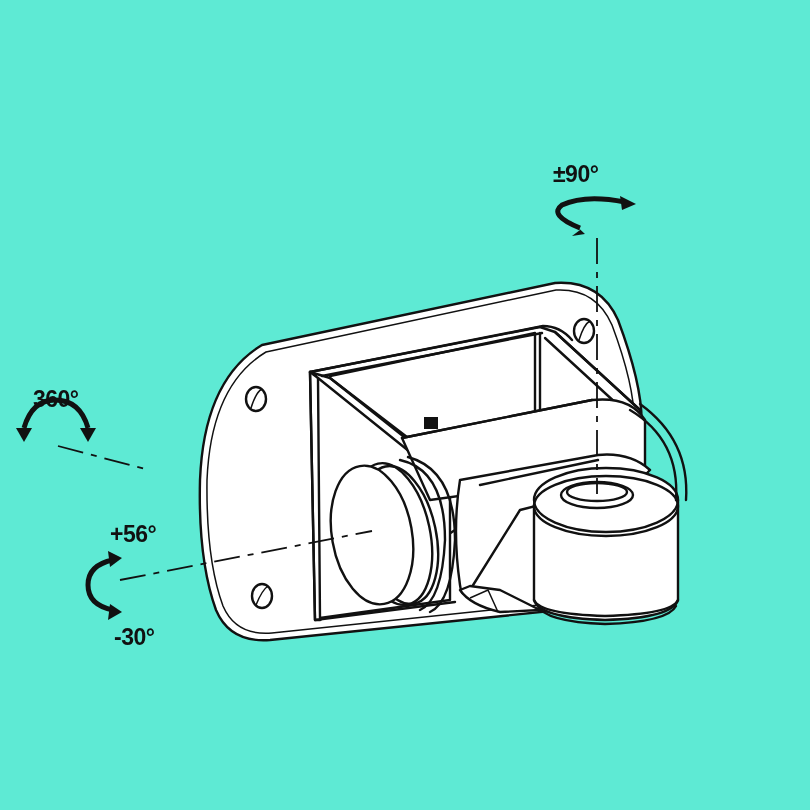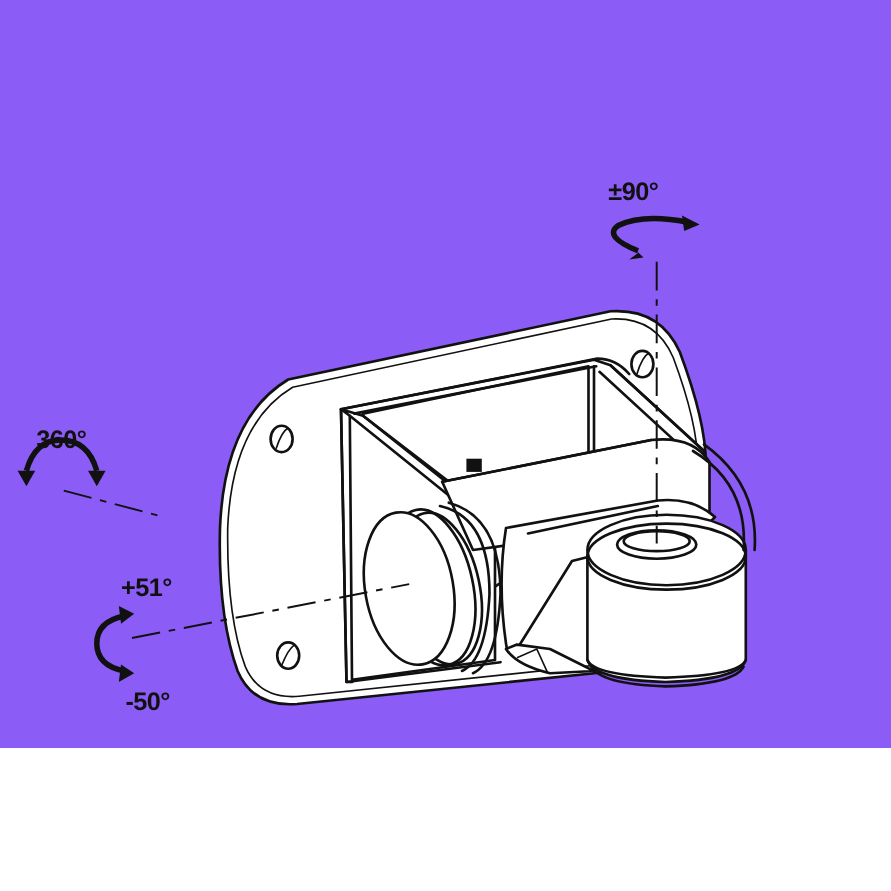--- a/index.html
+++ b/index.html
@@ -1,16 +1,16 @@
 <!DOCTYPE html>
 <html><head>
 <meta charset="utf-8">
 <style>
   html, body { margin: 0; padding: 0; background: #ffffff; }
-  #stage { position: relative; width: 810px; height: 680px; overflow: hidden; background: #8b5cf6; }
+  #stage { position: relative; width: 810px; height: 810px; overflow: hidden; background: #5eead4; }
   svg { position: absolute; left: 0; top: 0; }
   .lbl { position: absolute; font-family: "Liberation Sans", sans-serif; font-weight: bold; font-size: 23px; color: #111; line-height: 1; white-space: nowrap; letter-spacing: -0.5px; }
   .ln { fill: none; stroke: #111; stroke-width: 2.4; stroke-linejoin: round; stroke-linecap: round; }
   .lnf { fill: #fff; stroke: #111; stroke-width: 2.4; stroke-linejoin: round; stroke-linecap: round; }
   .thin { fill: none; stroke: #111; stroke-width: 1.5; }
   .axis { fill: none; stroke: #111; stroke-width: 1.8; stroke-dasharray: 26 8 6 8; }
   .arr { fill: none; stroke: #111; stroke-width: 5; stroke-linecap: butt; }
   .head { fill: #111; }
 </style>
 </head>
@@ -100,15 +100,15 @@
 
     <g>
       <path class="arr" d="M113,560 Q88,565 88,585 Q88,605 113,610"></path>
       <polygon class="head" points="122,558 108,551 110,567"></polygon>
       <polygon class="head" points="122,612 110,604 108,620"></polygon>
     </g>
   </svg>
 
   <div class="lbl" style="left:553px; top:163px;">±90°</div>
   <div class="lbl" style="left:33px; top:388px;">360°</div>
-  <div class="lbl" style="left:110px; top:523px;">+51°</div>
-  <div class="lbl" style="left:114px; top:626px;">-50°</div>
+  <div class="lbl" style="left:110px; top:523px;">+56°</div>
+  <div class="lbl" style="left:114px; top:626px;">-30°</div>
 </div>
 
 </body></html>

